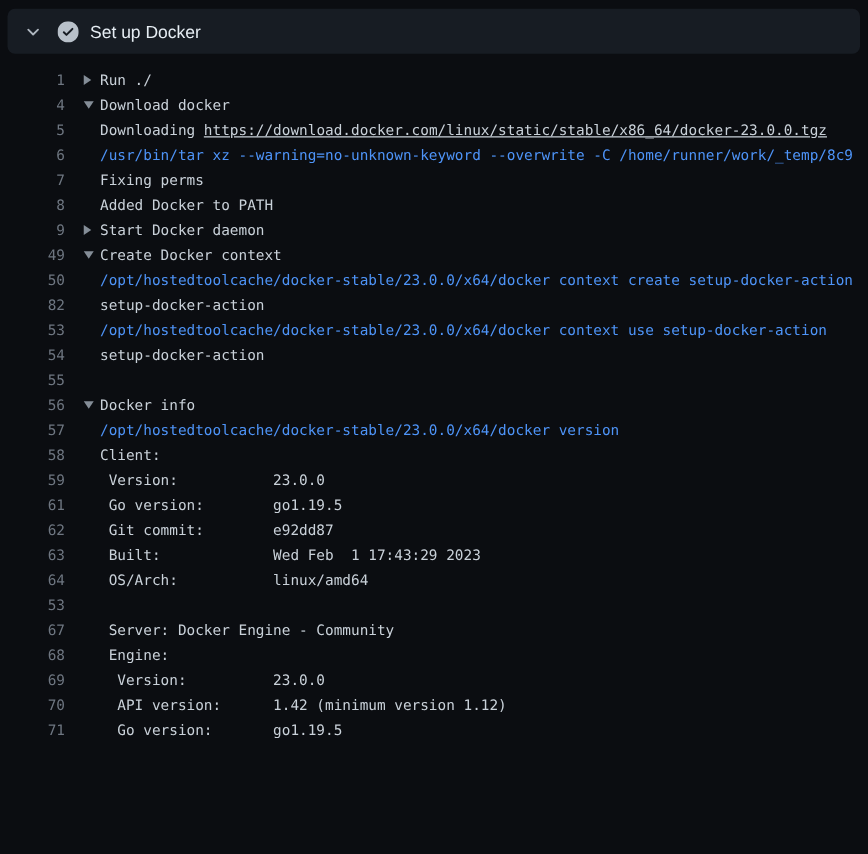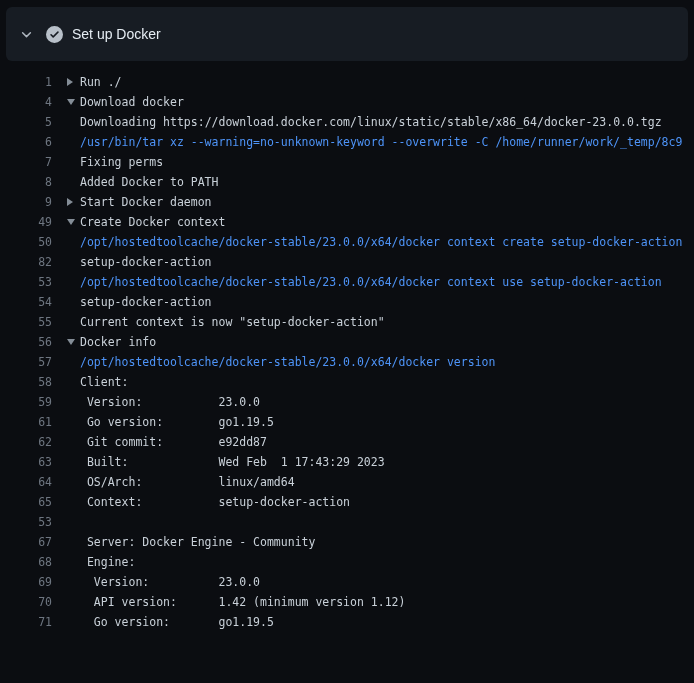--- a/index.html
+++ b/index.html
@@ -11,21 +11,21 @@
     --triangle:#848d97;
     --title:#e6edf3;
     --check-circle:#b8c0c9;
   }
   *{margin:0;padding:0;box-sizing:border-box}
   html,body{width:694px;height:683px;overflow:hidden;background:var(--background)}
   body{font-family:"DejaVu Sans Mono","Liberation Mono",monospace}
 
   .step-header{
     margin:7px 6px 0 6px;
-    height:54px;
+    height:36px;
     background:var(--header-background);
     border-radius:6px;
     display:flex;
     align-items:center;
     padding-left:14px;
     cursor:pointer;
   }
   .step-header .chev{display:flex;align-items:center;margin-right:13px}
   .step-header .check{display:flex;align-items:center;margin-right:9px}
   .step-title{
@@ -70,21 +70,21 @@
     border-right:4px solid transparent;
   }
   .content{
     flex:none;
     font-size:11.5px;
     white-space:pre;
     color:var(--text);
   }
   .content.command .seg-plain,
   .seg-command{color:var(--command)}
-  .seg-link{cursor:pointer}
+  .seg-link{text-decoration:underline;cursor:pointer}
   .content.group-collapsed,.content.group-expanded{color:var(--text)}
 </style>
 </head>
 <body>
 
 <div class="step-header">
   <span class="chev">
     <svg width="13" height="13" viewBox="0 0 16 16" aria-hidden="true">
       <path d="M3.2 5.8 8 10.6l4.8-4.8" fill="none" stroke="#aeb6bf" stroke-width="1.8" stroke-linecap="round" stroke-linejoin="round"></path>
     </svg>
@@ -103,29 +103,28 @@
     <div class="row"><span class="num">5</span><span class="tri"></span><span class="content plain"><span class="seg-plain">Downloading </span><span class="seg-link">https://download.docker.com/linux/static/stable/x86_64/docker-23.0.0.tgz</span></span></div>
     <div class="row"><span class="num">6</span><span class="tri"></span><span class="content command"><span class="seg-command">/usr/bin/tar xz --warning=no-unknown-keyword --overwrite -C /home/runner/work/_temp/8c9</span></span></div>
     <div class="row"><span class="num">7</span><span class="tri"></span><span class="content plain"><span class="seg-plain">Fixing perms</span></span></div>
     <div class="row"><span class="num">8</span><span class="tri"></span><span class="content plain"><span class="seg-plain">Added Docker to PATH</span></span></div>
     <div class="row"><span class="num">9</span><span class="tri"><span class="shape-right"></span></span><span class="content group-collapsed"><span class="seg-plain">Start Docker daemon</span></span></div>
     <div class="row"><span class="num">49</span><span class="tri"><span class="shape-down"></span></span><span class="content group-expanded"><span class="seg-plain">Create Docker context</span></span></div>
     <div class="row"><span class="num">50</span><span class="tri"></span><span class="content command"><span class="seg-command">/opt/hostedtoolcache/docker-stable/23.0.0/x64/docker context create setup-docker-action</span></span></div>
     <div class="row"><span class="num">82</span><span class="tri"></span><span class="content plain"><span class="seg-plain">setup-docker-action</span></span></div>
     <div class="row"><span class="num">53</span><span class="tri"></span><span class="content command"><span class="seg-command">/opt/hostedtoolcache/docker-stable/23.0.0/x64/docker context use setup-docker-action</span></span></div>
     <div class="row"><span class="num">54</span><span class="tri"></span><span class="content plain"><span class="seg-plain">setup-docker-action</span></span></div>
-    <div class="row"><span class="num">55</span><span class="tri"></span><span class="content plain"><span class="seg-plain">Current context is now "setup-docker-action"</span></span></div>
+    <div class="row"><span class="num">55</span><span class="tri"></span></div>
     <div class="row"><span class="num">56</span><span class="tri"><span class="shape-down"></span></span><span class="content group-expanded"><span class="seg-plain">Docker info</span></span></div>
     <div class="row"><span class="num">57</span><span class="tri"></span><span class="content command"><span class="seg-command">/opt/hostedtoolcache/docker-stable/23.0.0/x64/docker version</span></span></div>
     <div class="row"><span class="num">58</span><span class="tri"></span><span class="content plain"><span class="seg-plain">Client:</span></span></div>
     <div class="row"><span class="num">59</span><span class="tri"></span><span class="content plain"><span class="seg-plain"> Version:           23.0.0</span></span></div>
     <div class="row"><span class="num">61</span><span class="tri"></span><span class="content plain"><span class="seg-plain"> Go version:        go1.19.5</span></span></div>
     <div class="row"><span class="num">62</span><span class="tri"></span><span class="content plain"><span class="seg-plain"> Git commit:        e92dd87</span></span></div>
     <div class="row"><span class="num">63</span><span class="tri"></span><span class="content plain"><span class="seg-plain"> Built:             Wed Feb  1 17:43:29 2023</span></span></div>
     <div class="row"><span class="num">64</span><span class="tri"></span><span class="content plain"><span class="seg-plain"> OS/Arch:           linux/amd64</span></span></div>
-    <div class="row"><span class="num">65</span><span class="tri"></span><span class="content plain"><span class="seg-plain"> Context:           setup-docker-action</span></span></div>
     <div class="row"><span class="num">53</span><span class="tri"></span><span class="content blank"><span class="seg-plain"></span></span></div>
     <div class="row"><span class="num">67</span><span class="tri"></span><span class="content plain"><span class="seg-plain"> Server: Docker Engine - Community</span></span></div>
     <div class="row"><span class="num">68</span><span class="tri"></span><span class="content plain"><span class="seg-plain"> Engine:</span></span></div>
     <div class="row"><span class="num">69</span><span class="tri"></span><span class="content plain"><span class="seg-plain">  Version:          23.0.0</span></span></div>
     <div class="row"><span class="num">70</span><span class="tri"></span><span class="content plain"><span class="seg-plain">  API version:      1.42 (minimum version 1.12)</span></span></div>
     <div class="row"><span class="num">71</span><span class="tri"></span><span class="content plain"><span class="seg-plain">  Go version:       go1.19.5</span></span></div>
   </div>
 
 </body></html>

